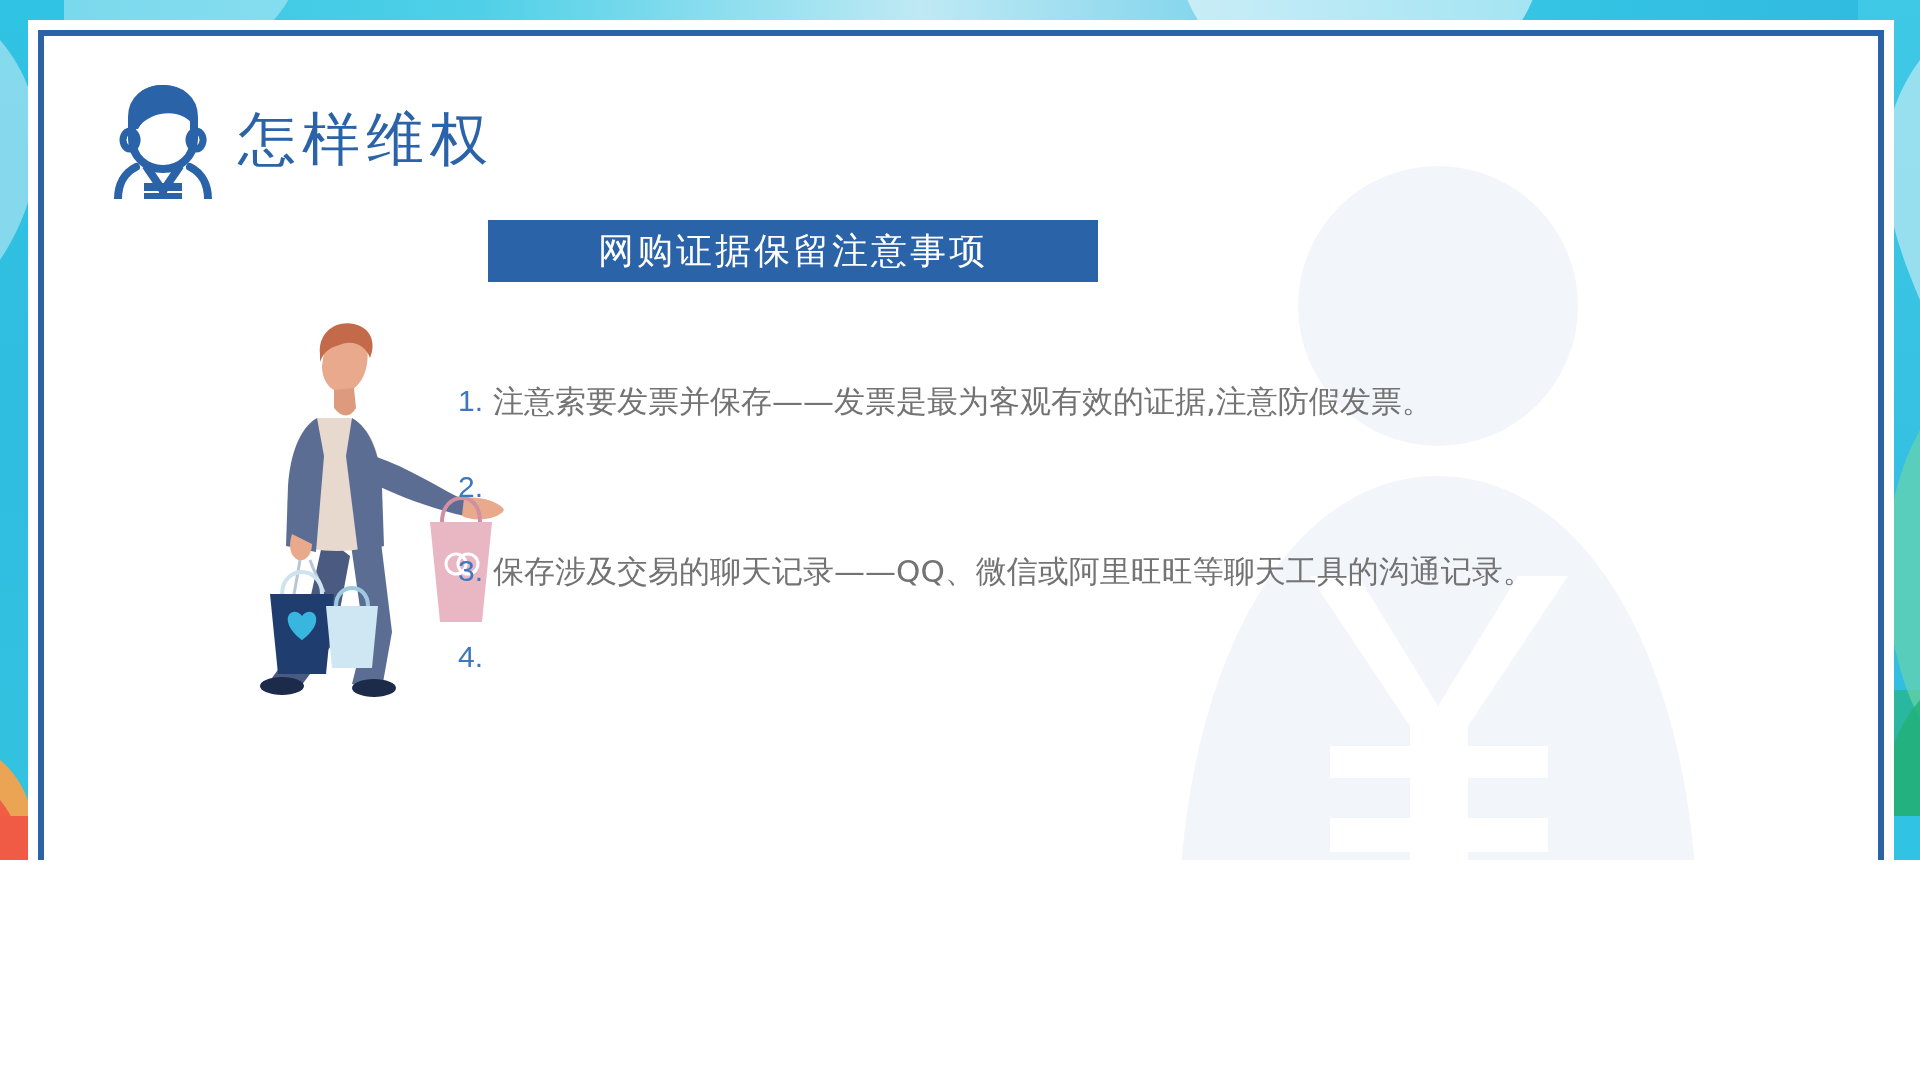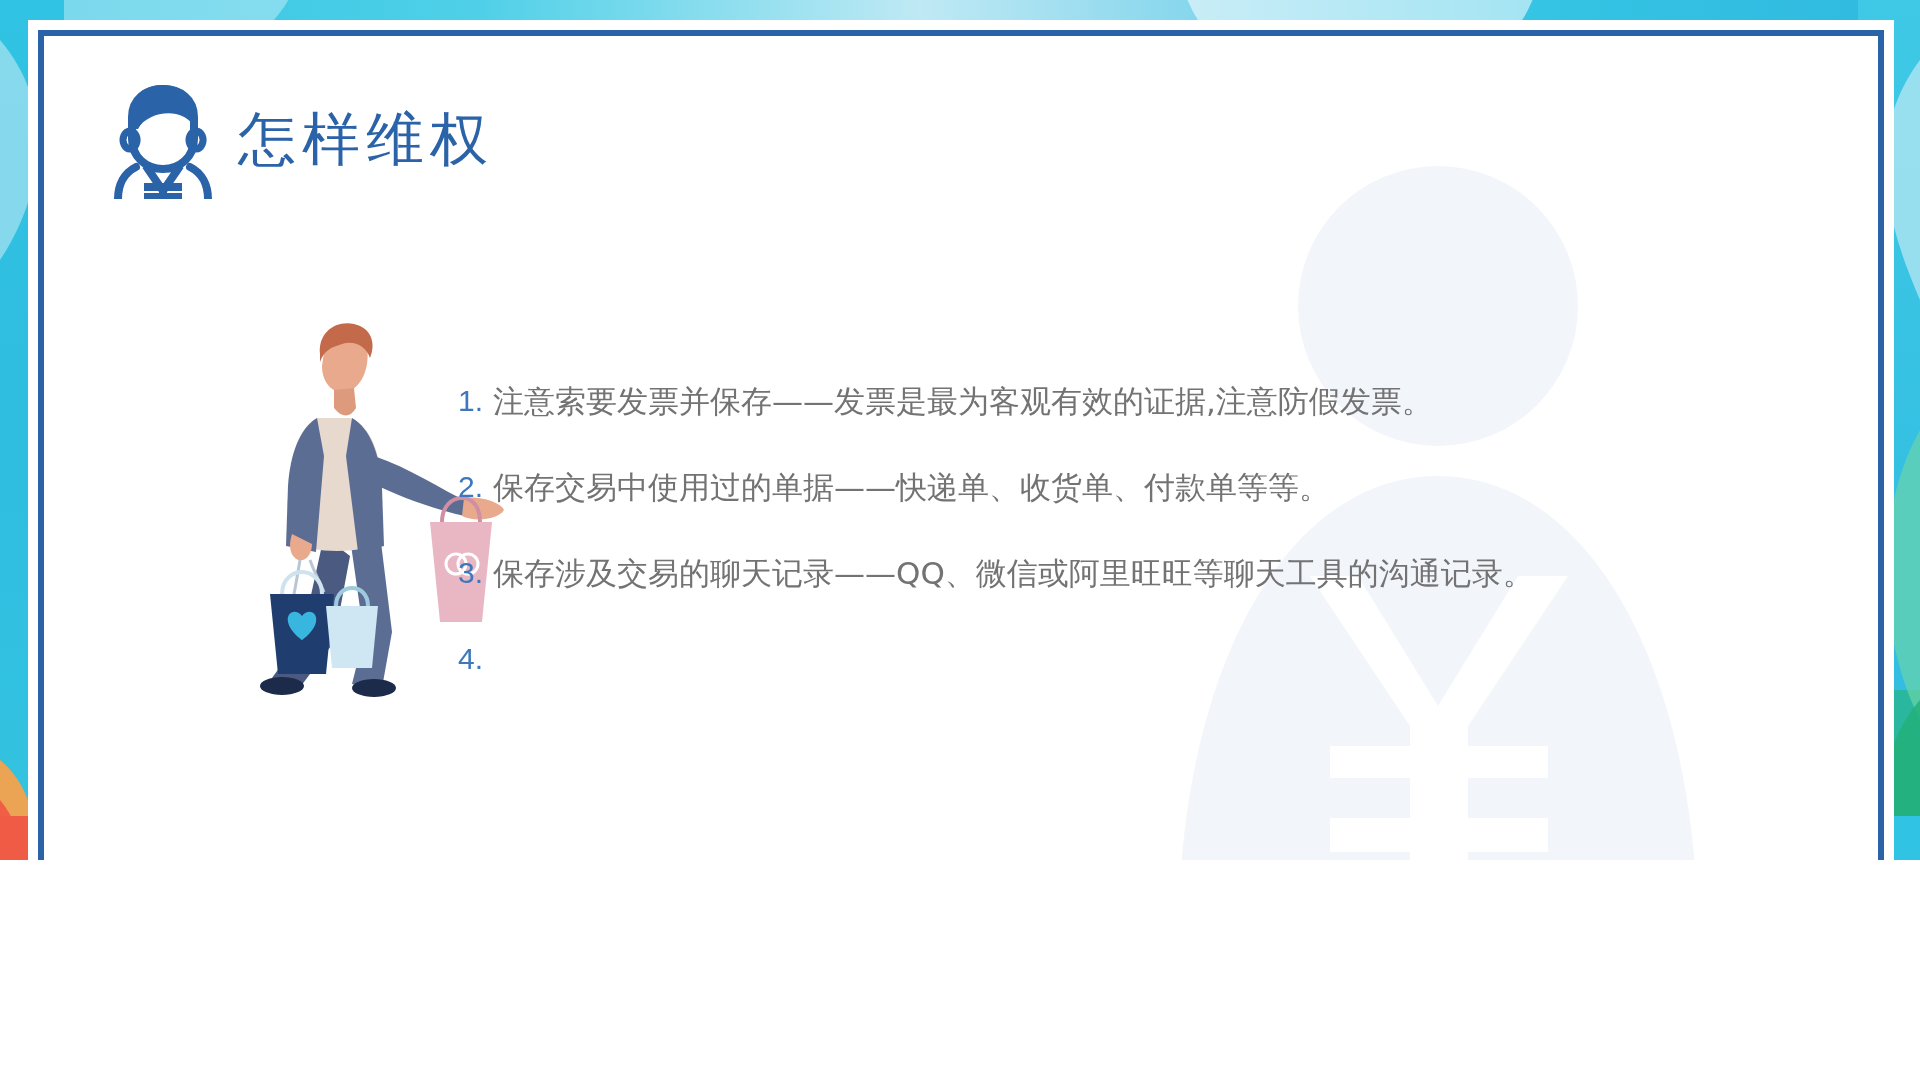--- a/index.html
+++ b/index.html
@@ -169,20 +169,23 @@
         <g stroke="#2b63a8" stroke-width="8" fill="none" stroke-linecap="square">
           <path d="M44 88 L59 110 L74 88"></path>
           <path d="M59 110 L59 122"></path>
           <path d="M44 106 L74 106"></path>
           <path d="M44 116 L74 116"></path>
         </g>
       </svg>
       <div class="page-title">怎样维权</div>
     </div>
 
+    <div class="banner">
+      <span class="banner-text">网购证据保留注意事项</span>
+    </div>
 
     <svg class="illustration" viewBox="0 0 330 400">
 
       <path d="M150 230 L128 330 L98 372 L124 384 L160 336 L176 250 Z" fill="#4a5a80"></path>
 
       <path d="M176 232 L190 330 L178 378 L208 382 L218 326 L206 228 Z" fill="#5c6d94"></path>
 
       <ellipse cx="108" cy="380" rx="22" ry="9" fill="#1d2b4a"></ellipse>
       <ellipse cx="200" cy="382" rx="22" ry="9" fill="#1d2b4a"></ellipse>
 
@@ -222,21 +225,20 @@
 
     <div class="list">
 
       <div class="list-item">
         <span class="list-num">1.</span>
         <span class="list-text">注意索要发票并保存——发票是最为客观有效的证据,注意防假发票。</span>
       </div>
 
       <div class="list-item">
         <span class="list-num">2.</span>
-        <span class="list-text">保存交易中使用过的单据——快递单、收货单、付款单等等。</span>
       </div>
 
       <div class="list-item">
         <span class="list-num">3.</span>
         <span class="list-text">保存涉及交易的聊天记录——QQ、微信或阿里旺旺等聊天工具的沟通记录。</span>
       </div>
 
       <div class="list-item">
         <span class="list-num">4.</span>
       </div>

